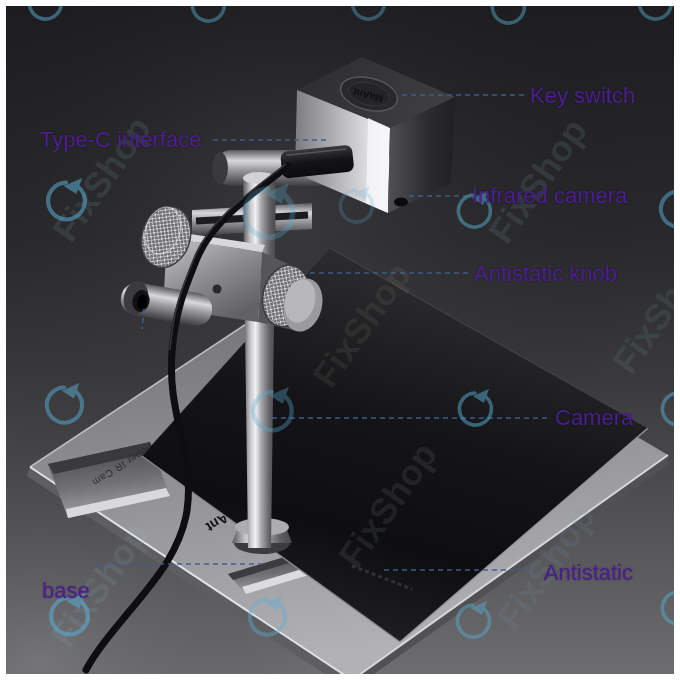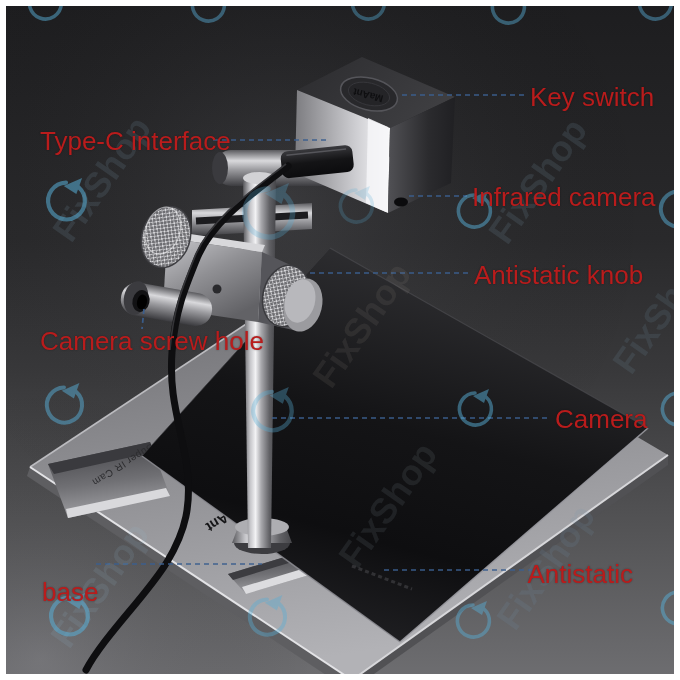--- a/index.html
+++ b/index.html
@@ -1,20 +1,20 @@
 <!DOCTYPE html>
 <html><head>
 <meta charset="utf-8">
 <style>
   html,body{margin:0;padding:0;background:#ffffff;}
   #canvas{position:relative;width:680px;height:680px;overflow:hidden;background:#fff;
           font-family:"Liberation Sans", sans-serif;}
   #scene{position:absolute;left:0;top:0;}
   .labels{position:absolute;left:0;top:0;width:680px;height:680px;pointer-events:none;}
-  .lbl{position:absolute;color:#b91c1c;font-size:26px;line-height:1.05;white-space:nowrap;
+  .lbl{position:absolute;color:#4c1d95;font-size:22px;line-height:1.05;white-space:nowrap;
        text-shadow:0 0 2px rgba(0,0,0,.35);}
   .lbl.right{text-align:left;}
 </style>
 </head>
 <body>
 
 <div id="canvas">
 <svg id="scene" width="680" height="680" viewBox="0 0 680 680">
   <defs>
     <linearGradient id="bgGrad" x1="0" y1="0" x2="0" y2="1">
@@ -254,18 +254,17 @@
     <rect x="0" y="0" width="6" height="680"></rect>
     <rect x="674" y="0" width="6" height="680"></rect>
   </g>
 </svg>
 
 <div class="labels">
   <div class="lbl" style="left:530px;top:84px">Key switch</div>
   <div class="lbl" style="left:40px;top:128px">Type-C interface</div>
   <div class="lbl" style="left:472px;top:184px">Infrared camera</div>
   <div class="lbl" style="left:474px;top:262px">Antistatic knob</div>
-  <div class="lbl" style="left:40px;top:328px">Camera screw hole</div>
   <div class="lbl" style="left:555px;top:406px">Camera</div>
   <div class="lbl" style="left:42px;top:579px">base</div>
   <div class="lbl right" style="right:47px;top:561px">Antistatic</div>
 </div>
 </div>
 
 </body></html>

